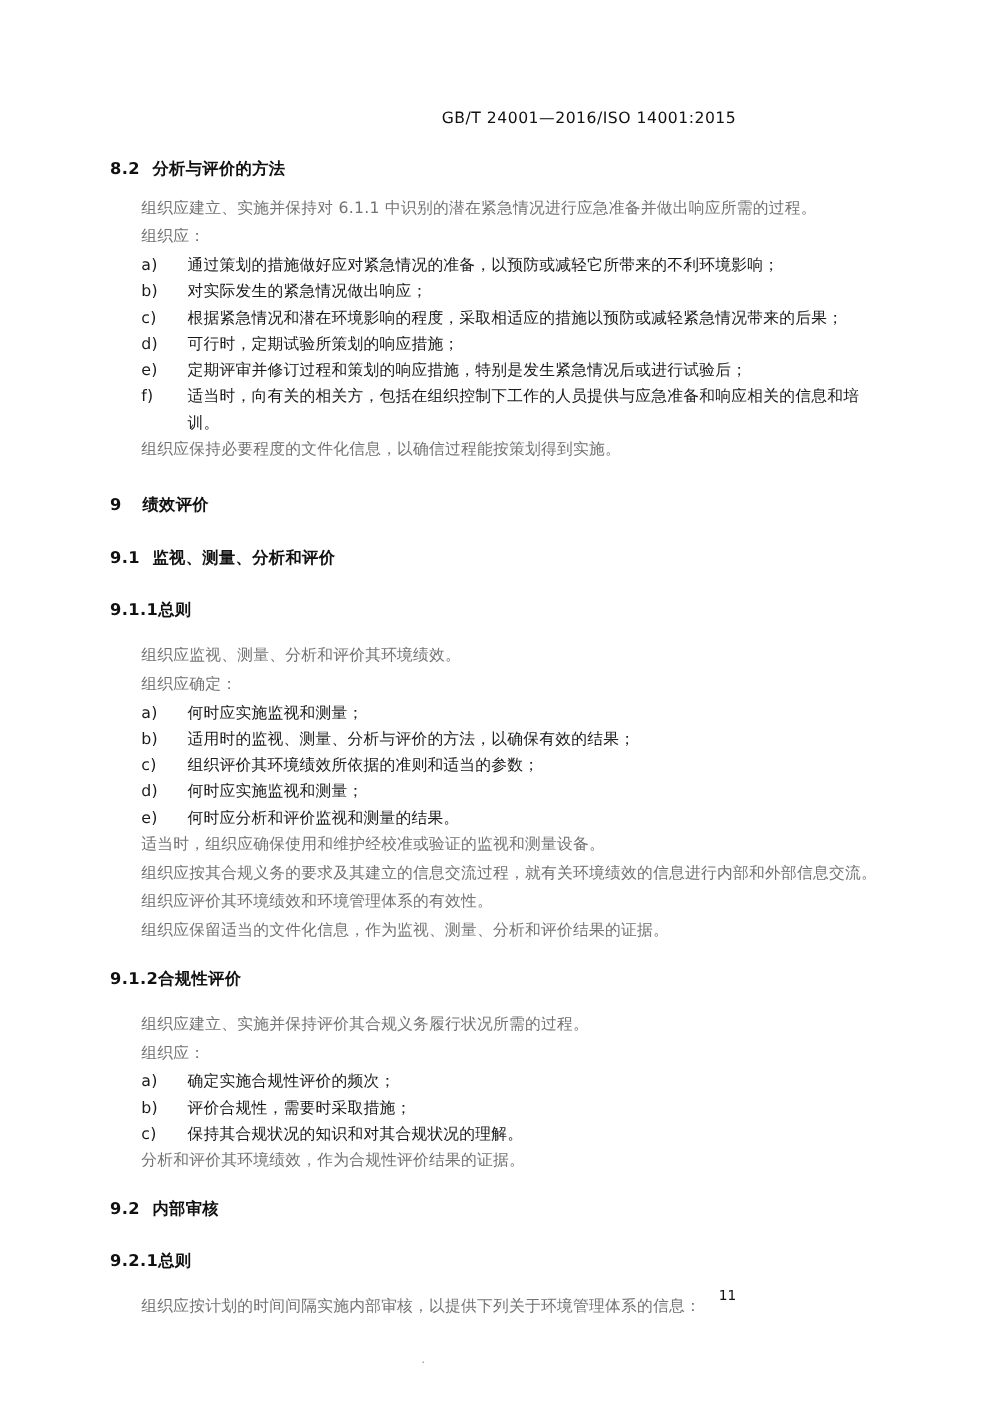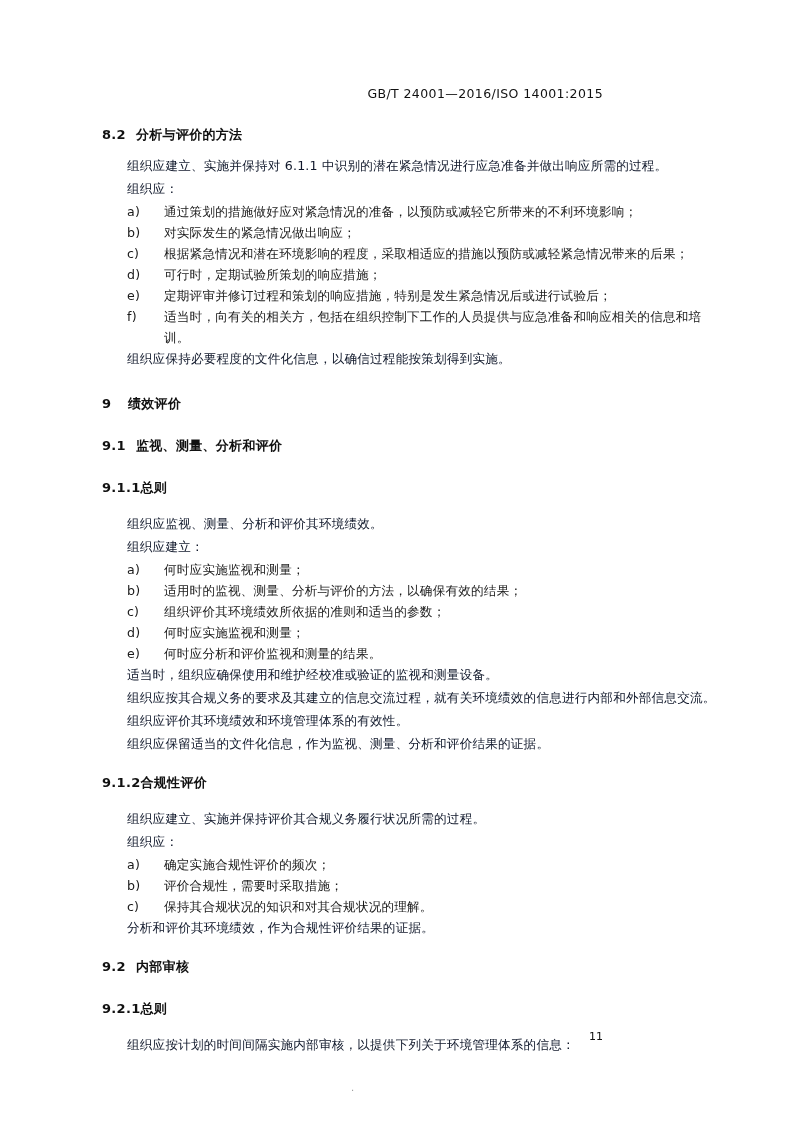--- a/index.html
+++ b/index.html
@@ -14,21 +14,20 @@
     color: #1a1a1a;
     position: relative;
     overflow: hidden;
   }
   .page {
     position: relative;
     width: 677px;
     height: 1121px;
     box-sizing: border-box;
     padding: 0;
-    margin-left: 14px;
   }
   .header {
     position: absolute;
     top: 86px;
     right: 88px;
     font-size: 12.5px;
     letter-spacing: 0.4px;
     color: #111;
     font-family: "DejaVu Sans", "Liberation Sans", sans-serif;
   }
@@ -50,21 +49,21 @@
     min-width: 34px;
   }
   .sec-head.level1 .num {
     min-width: 26px;
   }
   .para {
     font-size: 12.6px;
     line-height: 21px;
     margin: 0 0 2px 0;
     text-indent: 25px;
-    color: #0f172a;
+    color: #737373;
     letter-spacing: 0.2px;
   }
   .list {
     margin: 0;
     padding: 0;
     list-style: none;
   }
   .list li {
     font-size: 12.6px;
     line-height: 21px;
@@ -139,21 +138,21 @@
       <span class="num">9.1</span><span>监视、测量、分析和评价</span>
     </div>
 
     <div class="gap-md"></div>
 
     <div class="sec-head">
       <span class="num">9.1.1</span><span>总则</span>
     </div>
     <div class="gap-sm"></div>
     <p class="para">组织应监视、测量、分析和评价其环境绩效。</p>
-    <p class="para">组织应建立：</p>
+    <p class="para">组织应确定：</p>
     <ul class="list">
       <li><span class="mark">a)</span><span class="cont">何时应实施监视和测量；</span></li>
       <li><span class="mark">b)</span><span class="cont">适用时的监视、测量、分析与评价的方法，以确保有效的结果；</span></li>
       <li><span class="mark">c)</span><span class="cont">组织评价其环境绩效所依据的准则和适当的参数；</span></li>
       <li><span class="mark">d)</span><span class="cont">何时应实施监视和测量；</span></li>
       <li><span class="mark">e)</span><span class="cont">何时应分析和评价监视和测量的结果。</span></li>
     </ul>
     <p class="para">适当时，组织应确保使用和维护经校准或验证的监视和测量设备。</p>
     <p class="para">组织应按其合规义务的要求及其建立的信息交流过程，就有关环境绩效的信息进行内部和外部信息交流。</p>
     <p class="para">组织应评价其环境绩效和环境管理体系的有效性。</p>

